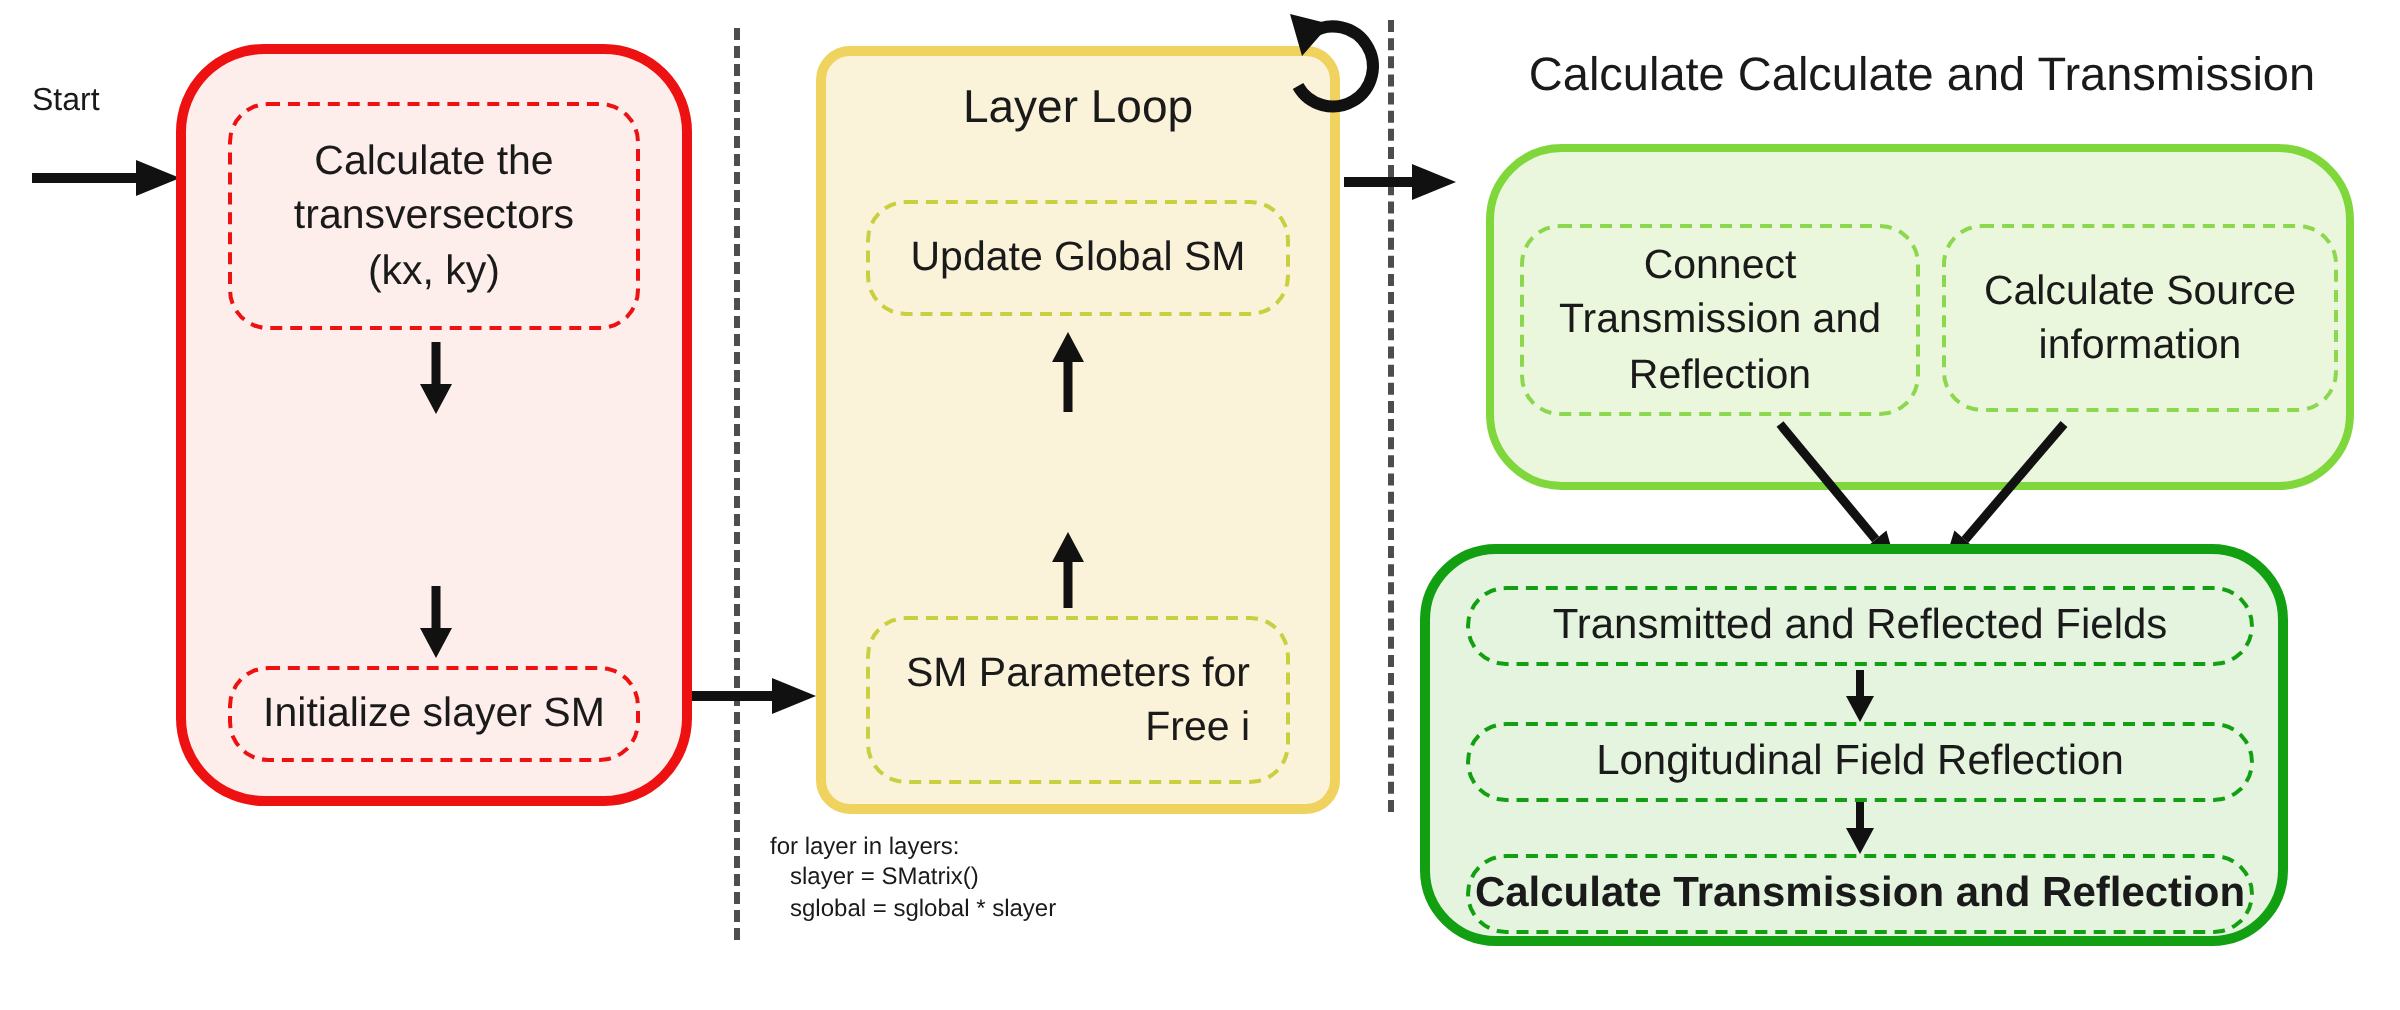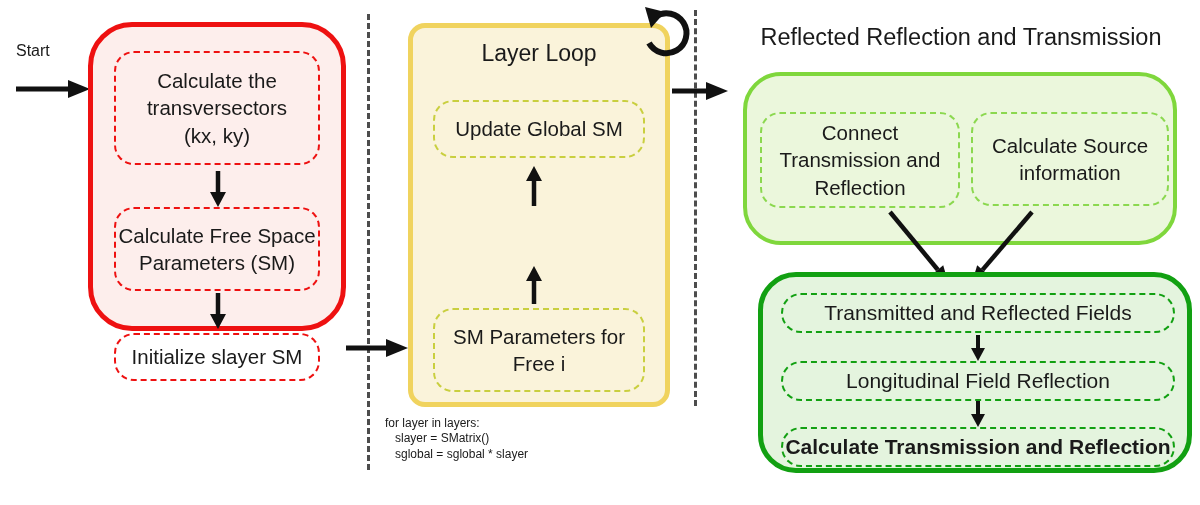--- a/index.html
+++ b/index.html
@@ -29,21 +29,21 @@
     border-radius:38px;
   }
   .step{
     position:absolute;box-sizing:border-box;
     display:flex;align-items:center;justify-content:center;
     text-align:center;white-space:pre-line;
     font-size:20.5px;line-height:1.32;color:#1a1a1a;
     border-radius:20px;
   }
   .step.red-d{border:2.5px dashed var(--red-border,#ee1111);}
-  .step.yellow-d{border:2.5px dashed var(--yellow-dash,#c9cf3f);}
+  .step.yellow-d{border:2.5px dashed var(--yellow-dash,#c9cf3f);text-align:right;}
   .step.lgreen-d{border:2.5px dashed var(--lightgreen-dash,#8bd84f);}
   .step.dgreen-d{border:2.5px dashed var(--darkgreen-border,#12a012);font-size:21px;}
   .label{position:absolute;color:#1a1a1a;}
   .start-label{font-size:16px;top:42px;left:16px;}
   .panel-title{
     position:absolute;width:100%;text-align:center;
     font-size:23px;top:12px;left:0;
   }
   .section-title{
     position:absolute;left:743px;top:24px;width:436px;
@@ -69,30 +69,28 @@
 
   <div class="label start-label">Start</div>
   <svg style="left:14px;top:78px;" width="78" height="24">
     <line class="arrow-stroke" x1="2" y1="11" x2="56" y2="11" stroke-width="5"></line>
     <polygon class="arrow-fill" points="54,2 54,20 76,11"></polygon>
   </svg>
 
   <div class="vsep vsep1"></div>
   <div class="vsep vsep2"></div>
 
-  <div class="panel red" style="left:88px;top:22px;width:258px;height:309px;">
+  <div class="panel red" style="left:88px;top:22px;width:258px;height:381px;">
     <div class="step red-d" style="left:21px;top:24px;width:206px;height:114px;">Calculate the
 transversectors
 (kx, ky)</div>
     <svg style="left:116px;top:144px;" width="18" height="36">
       <line class="arrow-stroke" x1="9" y1="0" x2="9" y2="22" stroke-width="4.5"></line>
       <polygon class="arrow-fill" points="1,21 17,21 9,36"></polygon>
     </svg>
-    <div class="step red-d" style="left:21px;top:180px;width:206px;height:84px;">Calculate Free Space
-Parameters (SM)</div>
     <svg style="left:116px;top:266px;" width="18" height="36">
       <line class="arrow-stroke" x1="9" y1="0" x2="9" y2="22" stroke-width="4.5"></line>
       <polygon class="arrow-fill" points="1,21 17,21 9,36"></polygon>
     </svg>
     <div class="step red-d" style="left:21px;top:306px;width:206px;height:48px;">Initialize slayer SM</div>
   </div>
 
   <svg style="left:344px;top:337px;" width="66" height="24">
     <line class="arrow-stroke" x1="2" y1="11" x2="44" y2="11" stroke-width="5"></line>
     <polygon class="arrow-fill" points="42,2 42,20 64,11"></polygon>
@@ -120,38 +118,38 @@
 
   <svg style="left:672px;top:80px;" width="58" height="24">
     <line class="arrow-stroke" x1="0" y1="11" x2="36" y2="11" stroke-width="5"></line>
     <polygon class="arrow-fill" points="34,2 34,20 56,11"></polygon>
   </svg>
 
   <div class="code-block">for layer in layers:
    slayer = SMatrix()
    sglobal = sglobal * slayer</div>
 
-  <div class="section-title">Reflected Reflection and Transmission</div>
+  <div class="section-title">Calculate Calculate and Transmission</div>
 
   <div class="panel lightgreen" style="left:743px;top:72px;width:434px;height:173px;">
     <div class="step lgreen-d" style="left:13px;top:36px;width:200px;height:96px;">Connect
 Transmission and
 Reflection</div>
     <div class="step lgreen-d" style="left:224px;top:36px;width:198px;height:94px;">Calculate Source
 information</div>
   </div>
 
   <svg style="left:860px;top:205px;" width="210" height="90">
     <line class="arrow-stroke" x1="30" y1="7" x2="77.8" y2="64.7" stroke-width="4.5"></line>
     <polygon class="arrow-fill" points="88,77 72.4,69.2 83.2,60.2"></polygon>
     <line class="arrow-stroke" x1="172" y1="7" x2="122.5" y2="64.9" stroke-width="4.5"></line>
     <polygon class="arrow-fill" points="112,77 117.2,60.3 127.8,69.5"></polygon>
   </svg>
 
-  <div class="panel darkgreen" style="left:758px;top:272px;width:434px;height:201px;">
+  <div class="panel darkgreen" style="left:710px;top:272px;width:434px;height:201px;">
     <div class="step dgreen-d" style="left:18px;top:16px;width:394px;height:40px;">Transmitted and Reflected Fields</div>
     <svg style="left:207px;top:58px;" width="16" height="26">
       <line class="arrow-stroke" x1="8" y1="0" x2="8" y2="14" stroke-width="4"></line>
       <polygon class="arrow-fill" points="1,13 15,13 8,26"></polygon>
     </svg>
     <div class="step dgreen-d" style="left:18px;top:84px;width:394px;height:40px;">Longitudinal Field Reflection</div>
     <svg style="left:207px;top:124px;" width="16" height="26">
       <line class="arrow-stroke" x1="8" y1="0" x2="8" y2="14" stroke-width="4"></line>
       <polygon class="arrow-fill" points="1,13 15,13 8,26"></polygon>
     </svg>

